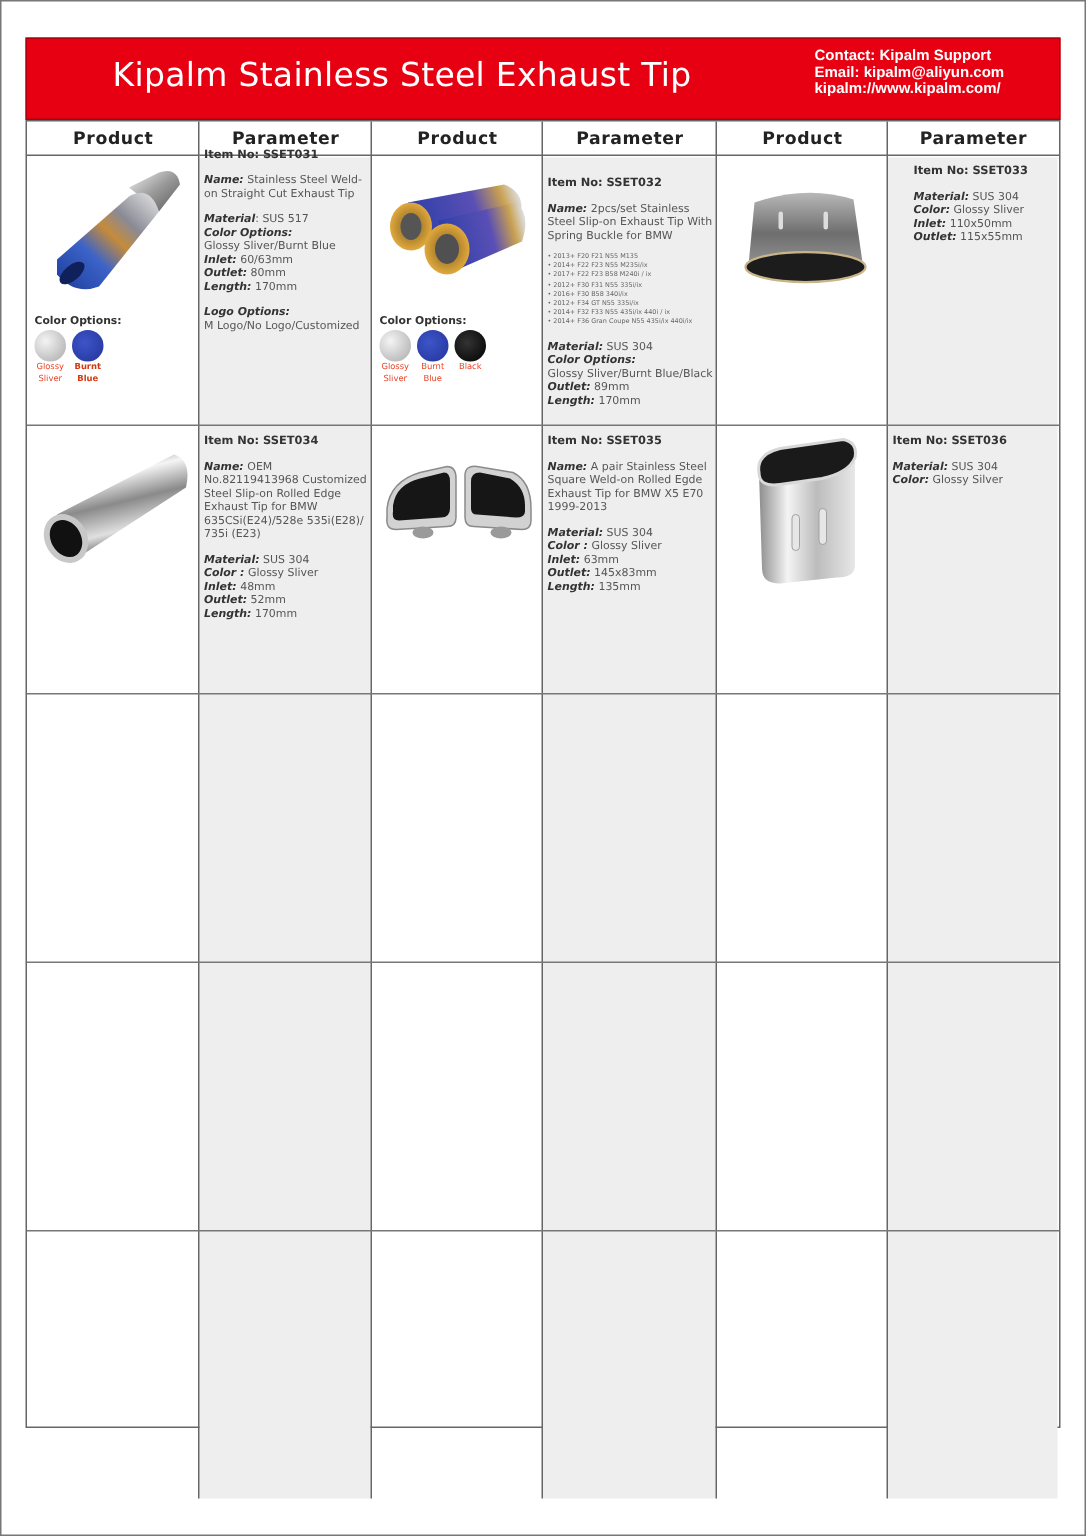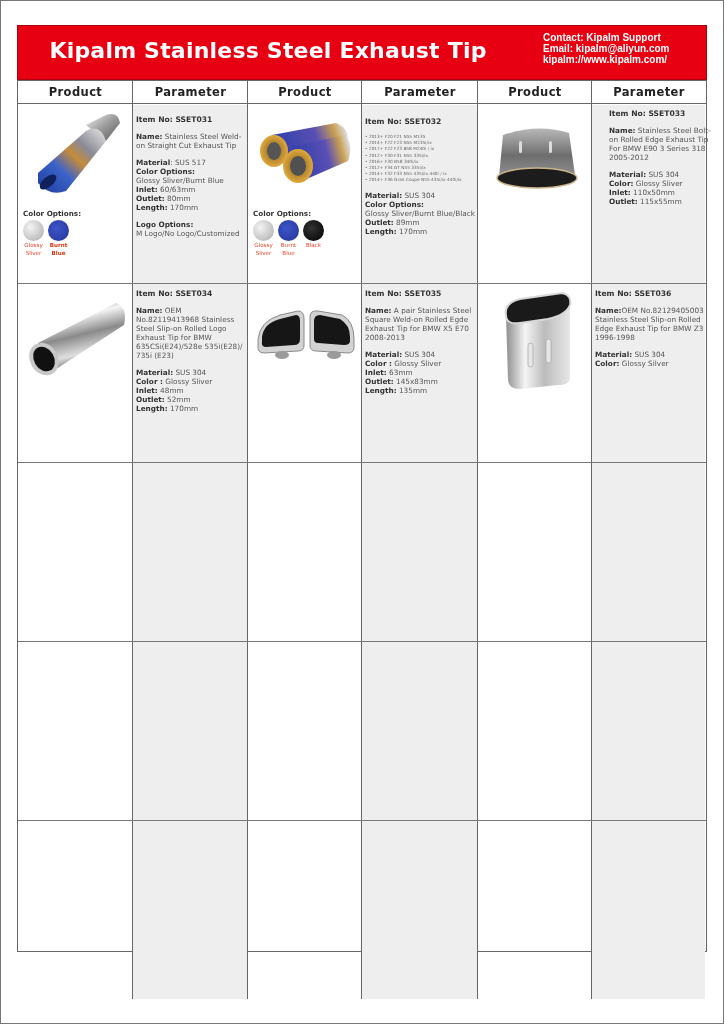--- a/index.html
+++ b/index.html
@@ -1,28 +1,28 @@
 <!DOCTYPE html>
 <html><head>
 <meta charset="utf-8">
 <style>
   * { box-sizing: border-box; margin: 0; padding: 0; }
   html, body { width: 724px; height: 1024px; background: #ffffff; overflow: hidden; }
   body { position: relative; font-family: "DejaVu Sans", sans-serif; }
   .page-frame { position: absolute; left: 0; top: 0; width: 724px; height: 1024px; border: 1px solid #777; }
   .banner { position: absolute; left: 17px; top: 25px; width: 690px; height: 55px; background: #e60012; border: 1px solid #b0000c; }
-  .banner-title { position: absolute; left: 0; top: 12px; width: 500px; text-align: center; color: #fff; font-family: "DejaVu Sans", sans-serif; font-weight: bold; font-size: 22px; letter-spacing: 0.2px; }
+  .banner-title { position: absolute; left: 0; top: 12px; width: 500px; text-align: center; color: #fff; font-family: "DejaVu Sans", sans-serif; font-weight: normal; font-size: 22px; letter-spacing: 0.2px; }
   .contact { position: absolute; left: 525px; top: 6px; color: #fff; font-family: Liberation Sans, sans-serif; font-weight: bold; font-size: 10px; line-height: 11px; }
   .table { position: absolute; left: 17px; top: 80px; width: 690px; height: 872px; border: 1px solid #666; }
   .hdr { position: absolute; top: 0; height: 23px; display: flex; align-items: center; justify-content: center; font-family: "DejaVu Sans", sans-serif; font-weight: bold; font-size: 11.5px; color: #222; letter-spacing: 0.4px; border-bottom: 1px solid #666; }
   .vline { position: absolute; top: 0; width: 1px; height: 918px; background: #666; }
   .hline { position: absolute; left: 0; width: 688px; height: 1px; background: #777; }
   .gray { position: absolute; top: 24px; height: 894px; background: #eeeeee; }
   .pcell { position: absolute; font-family: "DejaVu Sans", sans-serif; font-size: 7.3px; line-height: 9px; color: #555; }
-  .pcell .b { font-weight: bold; color: #333; }
+  .pcell .b { font-weight: bold; color: #333; font-style: italic; }
   .pcell .item { font-weight: bold; color: #333; font-size: 7.6px; }
   .pcell p { margin-bottom: 8px; }
   .pcell p.tight { margin-bottom: 0; }
   .pcell ul { list-style: none; font-size: 4.3px; line-height: 6.2px; color: #666; margin-bottom: 7px; }
   .prod-img { position: absolute; }
   .coloropts { position: absolute; font-family: "DejaVu Sans", sans-serif; }
   .coloropts .lbl { font-size: 7.2px; font-weight: bold; color: #333; margin-bottom: 2px; }
   .swatches { display: flex; gap: 4px; }
   .sw { width: 21px; display: flex; flex-direction: column; align-items: center; }
   .dot { width: 21px; height: 21px; border-radius: 50%; }
@@ -96,21 +96,21 @@
         <div class="sw-name">Glossy</div>
         <div class="sw-name">Sliver</div>
       </div>
       <div class="sw">
         <div class="dot" style="background: radial-gradient(circle at 40% 40%, #3e55c8, #22339a);"></div>
         <div class="sw-name strong">Burnt</div>
         <div class="sw-name strong">Blue</div>
       </div>
     </div>
   </div>
-  <div class="pcell" style="left:118px;top:34px;width:110px;">
+  <div class="pcell" style="left:118px;top:17px;width:110px;">
     <p class="item">Item No: SSET031</p>
     <p><span class="b">Name:</span> <span>Stainless Steel Weld-on Straight Cut Exhaust Tip</span></p>
     <p class="tight"><span class="b">Material</span><span>: SUS 517</span></p>
     <p class="tight"><span class="b">Color Options:</span></p>
     <p class="tight"><span>Glossy Sliver/Burnt Blue</span></p>
     <p class="tight"><span class="b">Inlet:</span> <span>60/63mm</span></p>
     <p class="tight"><span class="b">Outlet:</span> <span>80mm</span></p>
     <p><span class="b">Length:</span> <span>170mm</span></p>
     <p class="tight"><span class="b">Logo Options:</span></p>
     <p class="tight"><span>M Logo/No Logo/Customized</span></p>
@@ -153,20 +153,21 @@
         <div class="sw-name">Blue</div>
       </div>
       <div class="sw">
         <div class="dot" style="background: radial-gradient(circle at 40% 40%, #333, #000);"></div>
         <div class="sw-name">Black</div>
       </div>
     </div>
   </div>
   <div class="pcell" style="left:347px;top:36px;width:112px;">
     <p class="item">Item No: SSET032</p>
+    <p><span class="b">Name:</span> <span>2pcs/set Stainless Steel Slip-on Exhaust Tip With Spring Buckle for BMW</span></p>
     <ul>
       <li>• 2013+ F20 F21 N55 M135</li>
       <li>• 2014+ F22 F23 N55 M235i/ix</li>
       <li>• 2017+ F22 F23 B58 M240i / ix</li>
       <li>• 2012+ F30 F31 N55 335i/ix</li>
       <li>• 2016+ F30 B58 340i/ix</li>
       <li>• 2012+ F34 GT N55 335i/ix</li>
       <li>• 2014+ F32 F33 N55 435i/ix 440i / ix</li>
       <li>• 2014+ F36 Gran Coupe N55 435i/ix 440i/ix</li>
     </ul>
@@ -187,21 +188,20 @@
         </linearGradient>
       </defs>
       <path d="M10 12 Q45 0 76 10 L82 52 Q45 66 6 54 Z" fill="url(#steel3)"></path>
       <ellipse cx="44" cy="55" rx="40" ry="10" fill="#1c1c1c" stroke="#c9b48a" stroke-width="1.5"></ellipse>
       <rect x="26" y="18" width="3" height="12" rx="1.5" fill="#ddd"></rect>
       <rect x="56" y="18" width="3" height="12" rx="1.5" fill="#ddd"></rect>
     </svg>
   </div>
   <div class="pcell" style="left:591px;top:28px;width:110px;">
     <p class="item">Item No: SSET033</p>
-    <p><span class="b">Name:</span> <span>Stainless Steel Bolt-on Rolled Edge Exhaust Tip For BMW E90 3 Series 318 2005-2012</span></p>
     <p class="tight"><span class="b">Material:</span> <span>SUS 304</span></p>
     <p class="tight"><span class="b">Color:</span> <span>Glossy Sliver</span></p>
     <p class="tight"><span class="b">Inlet:</span> <span>110x50mm</span></p>
     <p class="tight"><span class="b">Outlet:</span> <span>115x55mm</span></p>
   </div>
 
   <div class="prod-img" style="left:6px;top:216px;width:104px;height:90px;">
     <svg width="104" height="90" viewBox="0 0 104 90">
       <defs>
         <linearGradient id="chrome4" x1="0" y1="0" x2="0.3" y2="1">
@@ -212,41 +212,41 @@
           <stop offset="1" stop-color="#555"></stop>
         </linearGradient>
       </defs>
       <path d="M14 46 L92 6 Q104 10 100 28 L26 76 Z" fill="url(#chrome4)"></path>
       <ellipse cx="20" cy="62" rx="14" ry="17" transform="rotate(-30 20 62)" fill="#c8c8c8"></ellipse>
       <ellipse cx="20" cy="62" rx="10" ry="13" transform="rotate(-30 20 62)" fill="#111"></ellipse>
     </svg>
   </div>
   <div class="pcell" style="left:118px;top:208px;width:110px;">
     <p class="item">Item No: SSET034</p>
-    <p><span class="b">Name:</span> <span>OEM No.82119413968 Stainless Steel Slip-on Rolled Logo Exhaust Tip for BMW 635CSi(E24)/528e 535i(E28)/ 735i (E23)</span></p>
+    <p><span class="b">Name:</span> <span>OEM No.82119413968 Customized Steel Slip-on Rolled Edge Exhaust Tip for BMW 635CSi(E24)/528e 535i(E28)/ 735i (E23)</span></p>
     <p class="tight"><span class="b">Material:</span> <span>SUS 304</span></p>
     <p class="tight"><span class="b">Color :</span> <span>Glossy Sliver</span></p>
     <p class="tight"><span class="b">Inlet:</span> <span>48mm</span></p>
     <p class="tight"><span class="b">Outlet:</span> <span>52mm</span></p>
     <p class="tight"><span class="b">Length:</span> <span>170mm</span></p>
   </div>
 
   <div class="prod-img" style="left:236px;top:226px;width:104px;height:58px;">
     <svg width="104" height="58" viewBox="0 0 104 58">
       <path d="M4 32 Q6 14 26 8 L44 4 Q50 4 50 12 L50 38 Q50 44 44 44 L10 46 Q3 46 4 38 Z" fill="#d2d2d2" stroke="#8a8a8a" stroke-width="1"></path>
       <path d="M8 30 Q10 16 26 12 L42 8 Q46 8 46 14 L46 32 Q46 38 40 38 L12 40 Q7 40 8 34 Z" fill="#161616"></path>
       <ellipse cx="28" cy="48" rx="7" ry="4" fill="#9a9a9a"></ellipse>
       <path d="M56 10 Q56 3 64 4 L88 8 Q100 14 100 32 L100 40 Q100 46 94 46 L62 44 Q56 44 56 38 Z" fill="#d2d2d2" stroke="#8a8a8a" stroke-width="1"></path>
       <path d="M60 14 Q60 8 66 8 L86 12 Q96 18 96 30 L96 34 Q96 38 90 38 L64 36 Q60 36 60 32 Z" fill="#161616"></path>
       <ellipse cx="80" cy="48" rx="7" ry="4" fill="#9a9a9a"></ellipse>
     </svg>
   </div>
   <div class="pcell" style="left:347px;top:208px;width:112px;">
     <p class="item">Item No: SSET035</p>
-    <p><span class="b">Name:</span> <span>A pair Stainless Steel Square Weld-on Rolled Egde Exhaust Tip for BMW X5 E70 2008-2013</span></p>
+    <p><span class="b">Name:</span> <span>A pair Stainless Steel Square Weld-on Rolled Egde Exhaust Tip for BMW X5 E70 1999-2013</span></p>
     <p class="tight"><span class="b">Material:</span> <span>SUS 304</span></p>
     <p class="tight"><span class="b">Color :</span> <span>Glossy Sliver</span></p>
     <p class="tight"><span class="b">Inlet:</span> <span>63mm</span></p>
     <p class="tight"><span class="b">Outlet:</span> <span>145x83mm</span></p>
     <p class="tight"><span class="b">Length:</span> <span>135mm</span></p>
   </div>
 
   <div class="prod-img" style="left:482px;top:210px;width:76px;height:100px;">
     <svg width="76" height="100" viewBox="0 0 76 100">
       <defs>
@@ -258,17 +258,16 @@
         </linearGradient>
       </defs>
       <path d="M6 24 Q4 12 20 8 L62 2 Q72 4 70 14 L70 86 Q70 94 58 94 L20 98 Q8 98 8 88 Z" fill="url(#chrome6)"></path>
       <path d="M6 24 Q4 12 20 8 L62 2 Q72 4 70 14 Q66 24 48 28 L20 32 Q6 34 6 24 Z" fill="#1a1a1a" stroke="#d8d8d8" stroke-width="2"></path>
       <rect x="28" y="52" width="5" height="24" rx="2.5" fill="#e6e6e6" stroke="#9a9a9a" stroke-width="0.6"></rect>
       <rect x="46" y="48" width="5" height="24" rx="2.5" fill="#e6e6e6" stroke="#9a9a9a" stroke-width="0.6"></rect>
     </svg>
   </div>
   <div class="pcell" style="left:577px;top:208px;width:110px;">
     <p class="item">Item No: SSET036</p>
-    <p><span class="b">Name:</span><span>OEM No.82129405003 Stainless Steel Slip-on Rolled Edge Exhaust Tip for BMW Z3 1996-1998</span></p>
     <p class="tight"><span class="b">Material:</span> <span>SUS 304</span></p>
     <p class="tight"><span class="b">Color:</span> <span>Glossy Silver</span></p>
   </div>
 </div>
 
 </body></html>

